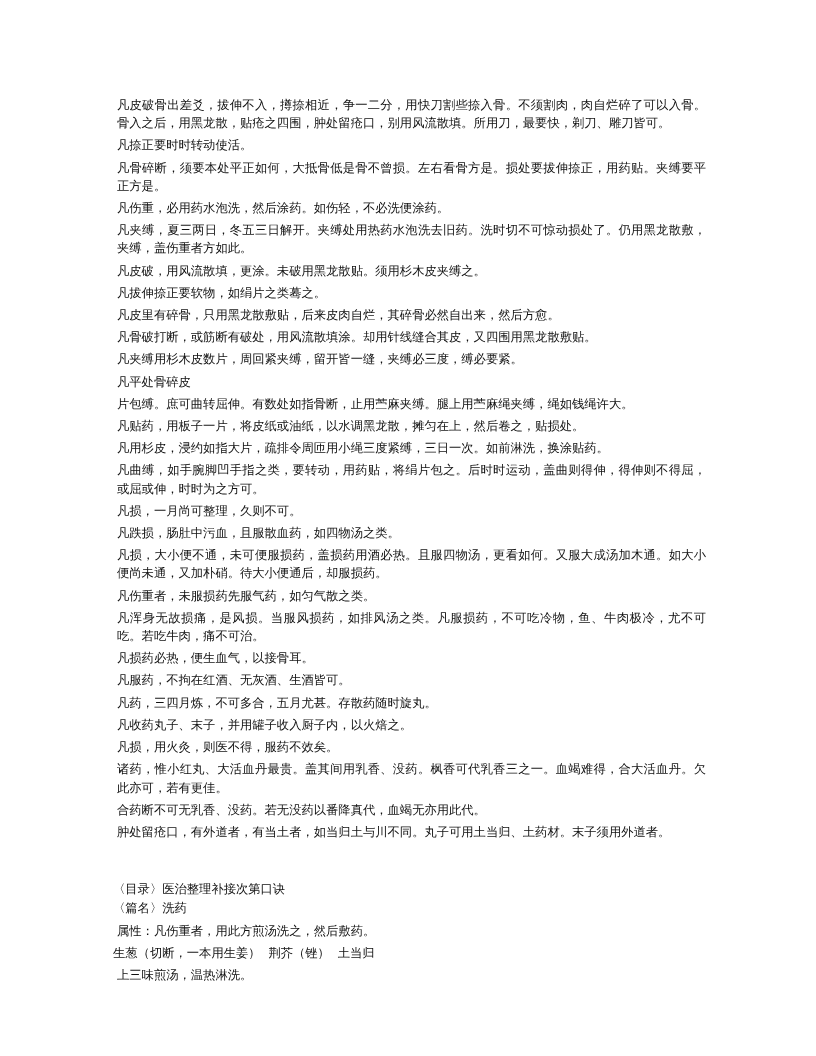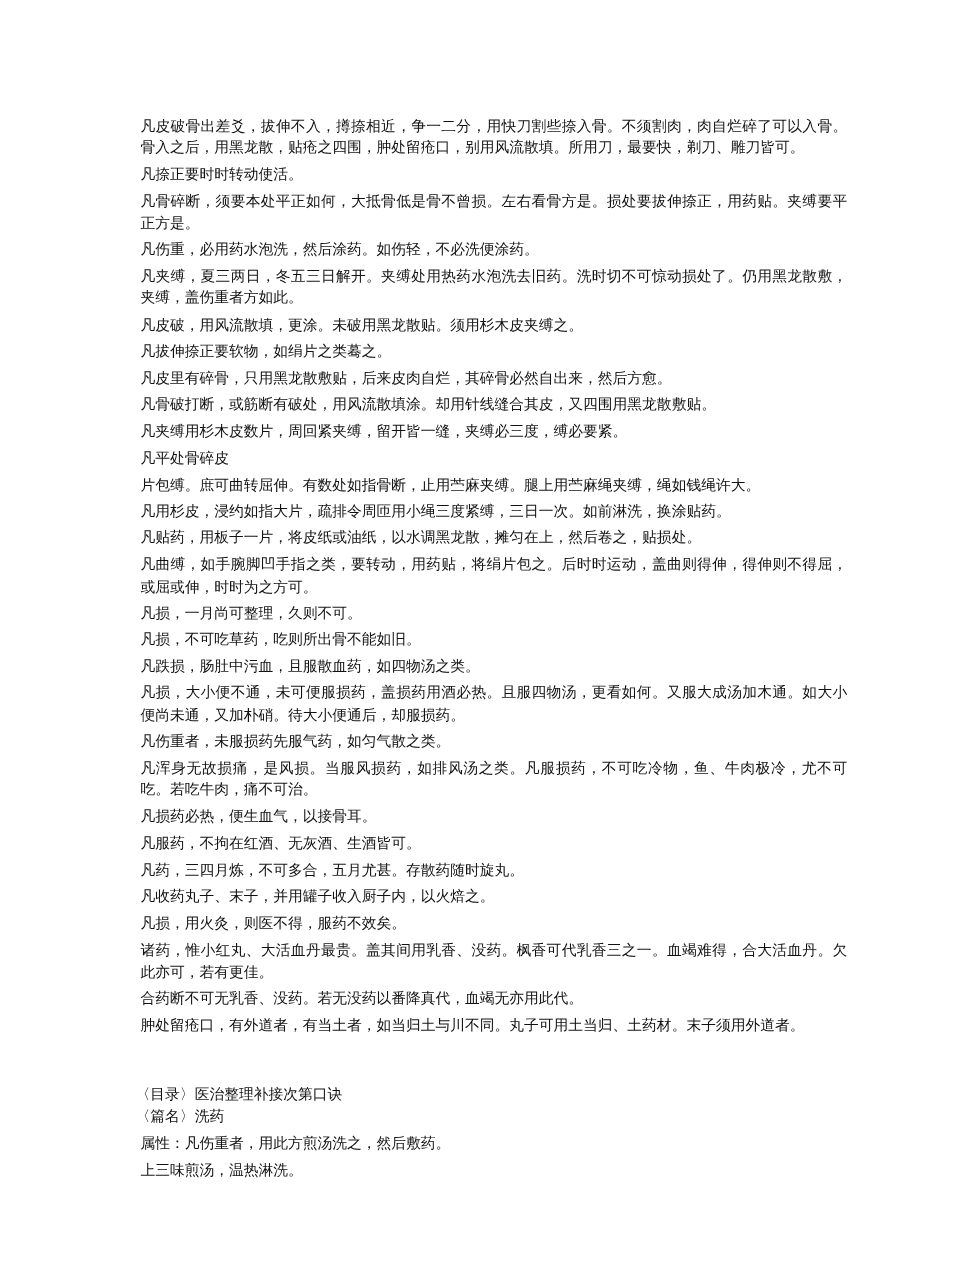--- a/index.html
+++ b/index.html
@@ -62,40 +62,40 @@
     <p class="para">凡骨碎断，须要本处平正如何，大抵骨低是骨不曾损。左右看骨方是。损处要拔伸捺正，用药贴。夹缚要平正方是。</p>
     <p class="para">凡伤重，必用药水泡洗，然后涂药。如伤轻，不必洗便涂药。</p>
     <p class="para">凡夹缚，夏三两日，冬五三日解开。夹缚处用热药水泡洗去旧药。洗时切不可惊动损处了。仍用黑龙散敷，夹缚，盖伤重者方如此。</p>
     <p class="para">凡皮破，用风流散填，更涂。未破用黑龙散贴。须用杉木皮夹缚之。</p>
     <p class="para">凡拔伸捺正要软物，如绢片之类蓦之。</p>
     <p class="para">凡皮里有碎骨，只用黑龙散敷贴，后来皮肉自烂，其碎骨必然自出来，然后方愈。</p>
     <p class="para">凡骨破打断，或筋断有破处，用风流散填涂。却用针线缝合其皮，又四围用黑龙散敷贴。</p>
     <p class="para">凡夹缚用杉木皮数片，周回紧夹缚，留开皆一缝，夹缚必三度，缚必要紧。</p>
     <p class="para">凡平处骨碎皮</p>
     <p class="para">片包缚。庶可曲转屈伸。有数处如指骨断，止用苎麻夹缚。腿上用苎麻绳夹缚，绳如钱绳许大。</p>
+    <p class="para">凡贴药，用板子一片，将皮纸或油纸，以水调黑龙散，摊匀在上，然后卷之，贴损处。</p>
     <p class="para">凡用杉皮，浸约如指大片，疏排令周匝用小绳三度紧缚，三日一次。如前淋洗，换涂贴药。</p>
-    <p class="para">凡贴药，用板子一片，将皮纸或油纸，以水调黑龙散，摊匀在上，然后卷之，贴损处。</p>
     <p class="para">凡曲缚，如手腕脚凹手指之类，要转动，用药贴，将绢片包之。后时时运动，盖曲则得伸，得伸则不得屈，或屈或伸，时时为之方可。</p>
     <p class="para">凡损，一月尚可整理，久则不可。</p>
-    <p class="para">凡损，不可吃草药，吃则所出骨不能如旧。</p>
     <p class="para">凡跌损，肠肚中污血，且服散血药，如四物汤之类。</p>
     <p class="para">凡损，大小便不通，未可便服损药，盖损药用酒必热。且服四物汤，更看如何。又服大成汤加木通。如大小便尚未通，又加朴硝。待大小便通后，却服损药。</p>
     <p class="para">凡伤重者，未服损药先服气药，如匀气散之类。</p>
     <p class="para">凡浑身无故损痛，是风损。当服风损药，如排风汤之类。凡服损药，不可吃冷物，鱼、牛肉极冷，尤不可吃。若吃牛肉，痛不可治。</p>
     <p class="para">凡损药必热，便生血气，以接骨耳。</p>
     <p class="para">凡服药，不拘在红酒、无灰酒、生酒皆可。</p>
     <p class="para">凡药，三四月炼，不可多合，五月尤甚。存散药随时旋丸。</p>
     <p class="para">凡收药丸子、末子，并用罐子收入厨子内，以火焙之。</p>
     <p class="para">凡损，用火灸，则医不得，服药不效矣。</p>
     <p class="para">诸药，惟小红丸、大活血丹最贵。盖其间用乳香、没药。枫香可代乳香三之一。血竭难得，合大活血丹。欠此亦可，若有更佳。</p>
     <p class="para">合药断不可无乳香、没药。若无没药以番降真代，血竭无亦用此代。</p>
     <p class="para">肿处留疮口，有外道者，有当土者，如当归土与川不同。丸子可用土当归、土药材。末子须用外道者。</p>
 
     <div class="spacer"></div>
     <div class="spacer"></div>
 
     <p class="tag-line">〈目录〉医治整理补接次第口诀</p>
     <p class="tag-line">〈篇名〉洗药</p>
     <p class="para">属性：凡伤重者，用此方煎汤洗之，然后敷药。</p>
+    <p class="ingredients">生葱（切断，一本用生姜）  荆芥（锉）  土当归</p>
     <p class="para">上三味煎汤，温热淋洗。</p>
 
   </div>
 </div>
 
 </body></html>

